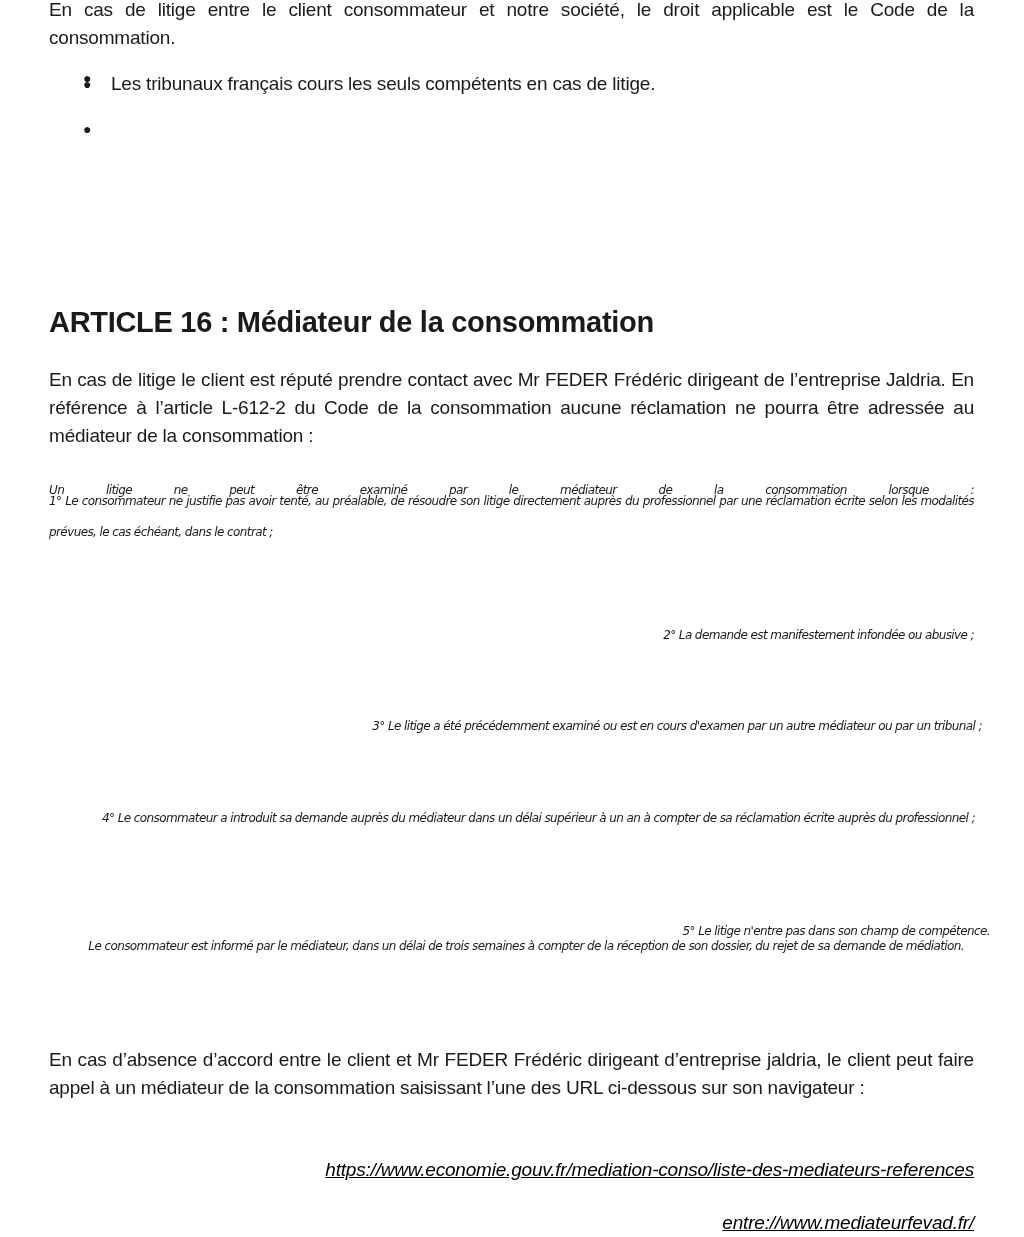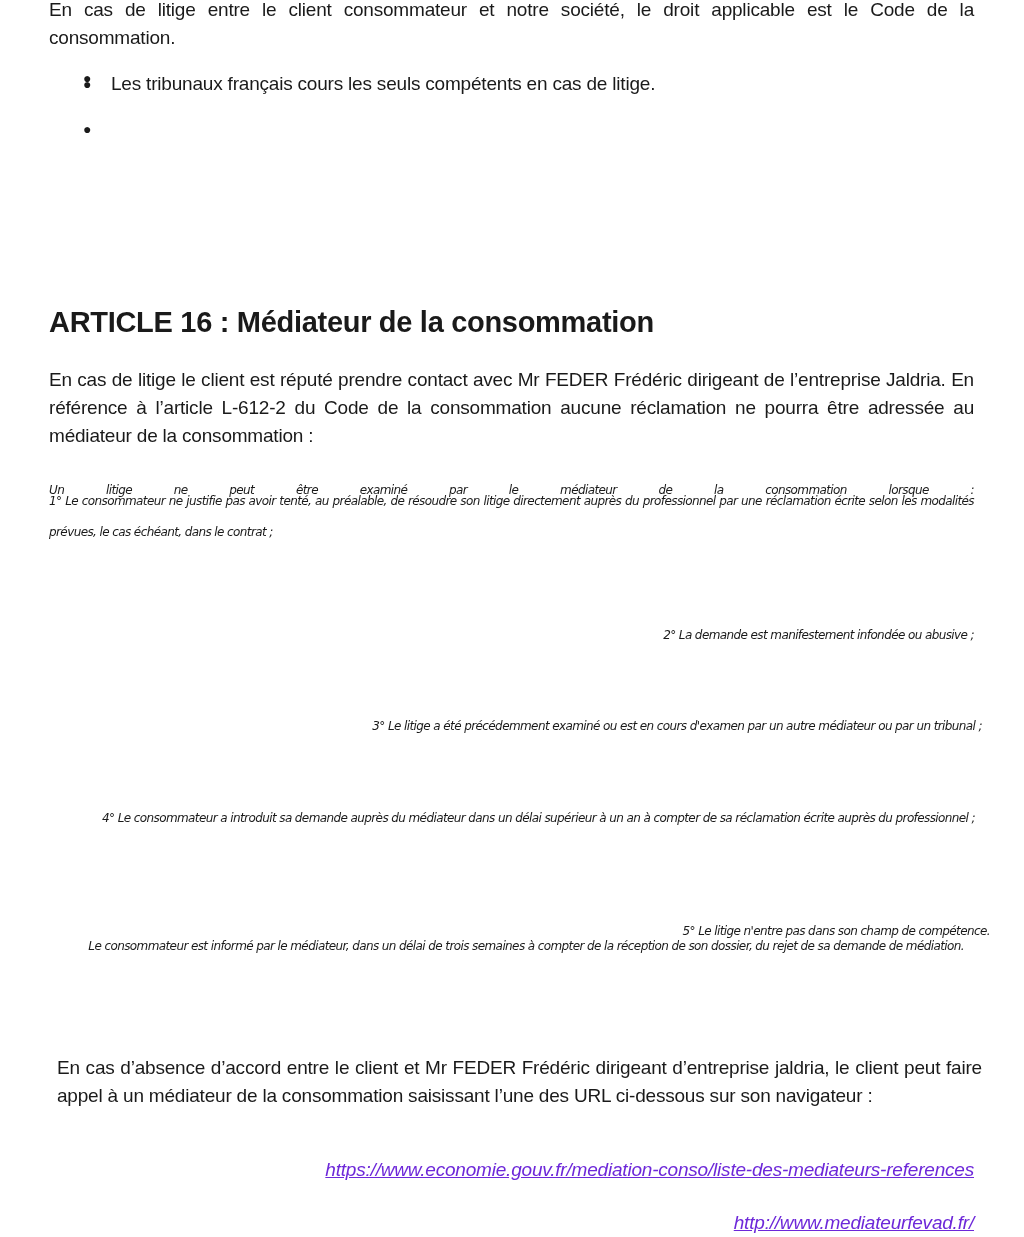--- a/index.html
+++ b/index.html
@@ -13,21 +13,21 @@
     .justify { text-align: justify; text-align-last: auto; }
     .just-full { text-align: justify; text-align-last: justify; }
     ul.bullets { position: absolute; left: 49px; width: 925px; margin: 0; padding: 0; list-style: none; }
     ul.bullets li { position: relative; padding-left: 62px; }
     ul.bullets li .dot { position: absolute; left: 34px; top: 0; font-size: 14px; }
     h2.article {
       position: absolute; left: 49px; top: 304px; margin: 0;
       font-family: "Liberation Sans", sans-serif; font-weight: bold; font-size: 29px; line-height: 36px;
       letter-spacing: -0.3px; color: #1a1a1a;
     }
-    a.link { color: #6d28d9; text-decoration: underline; font-style: italic; }
+    a.link { color: #000000; text-decoration: underline; font-style: italic; }
   </style>
 </head>
 <body>
 
 <p class="abs sans justify" style="top:-4px; margin:0;">En cas de litige entre le client consommateur et notre société, le droit applicable est le Code de la consommation.</p>
 
 <ul class="bullets sans" style="top:64px;">
   <li style="margin-bottom:6px;"><span class="dot">●</span></li>
   <li style="margin-bottom:20px;"><span class="dot">●</span><span>Les tribunaux français cours les seuls compétents en cas de litige.</span></li>
   <li style="line-height:24px; text-align:justify;"><span class="dot" style="top:-1px;">●</span></li>
@@ -38,20 +38,20 @@
 <p class="abs sans justify" style="top:366px; margin:0;">En cas de litige le client est réputé prendre contact avec Mr FEDER Frédéric dirigeant de l’entreprise Jaldria. En référence à l’article L-612-2 du Code de la consommation aucune réclamation ne pourra être adressée au médiateur de la consommation :</p>
 
 <p class="abs ital just-full" style="top:475px; margin:0;">Un litige ne peut être examiné par le médiateur de la consommation lorsque :</p>
 <p class="abs ital justify" style="top:486px; margin:0;">1° Le consommateur ne justifie pas avoir tenté, au préalable, de résoudre son litige directement auprès du professionnel par une réclamation écrite selon les modalités prévues, le cas échéant, dans le contrat ;</p>
 <p class="abs ital" style="top:620px; margin:0;">2° La demande est manifestement infondée ou abusive ;</p>
 <p class="abs ital" style="top:703px; margin:8px;">3° Le litige a été précédemment examiné ou est en cours d'examen par un autre médiateur ou par un tribunal ;</p>
 <p class="abs ital" style="top:787px; margin:16px; width:910px;">4° Le consommateur a introduit sa demande auprès du médiateur dans un délai supérieur à un an à compter de sa réclamation écrite auprès du professionnel ;</p>
 <p class="abs ital" style="top:900px; margin:16px;">5° Le litige n'entre pas dans son champ de compétence.</p>
 <p class="abs ital" style="top:931px; margin:0; width:915px;">Le consommateur est informé par le médiateur, dans un délai de trois semaines à compter de la réception de son dossier, du rejet de sa demande de médiation.</p>
 
-<p class="abs sans justify" style="top:1046px; margin:8px;">En cas d’absence d’accord entre le client et Mr FEDER Frédéric dirigeant d’entreprise jaldria, le client peut faire appel à un médiateur de la consommation saisissant l’une des URL ci-dessous sur son navigateur :</p>
+<p class="abs sans justify" style="top:1046px; margin:0;">En cas d’absence d’accord entre le client et Mr FEDER Frédéric dirigeant d’entreprise jaldria, le client peut faire appel à un médiateur de la consommation saisissant l’une des URL ci-dessous sur son navigateur :</p>
 
 <p class="abs sans" style="top:1156px; margin:0;">
   <a class="link" href="#">https://www.economie.gouv.fr/mediation-conso/liste-des-mediateurs-references</a>
 </p>
 <p class="abs sans" style="top:1209px; margin:0;">
-  <a class="link" href="#">http://www.mediateurfevad.fr/</a>
+  <a class="link" href="#">entre://www.mediateurfevad.fr/</a>
 </p>
 
 </body></html>

